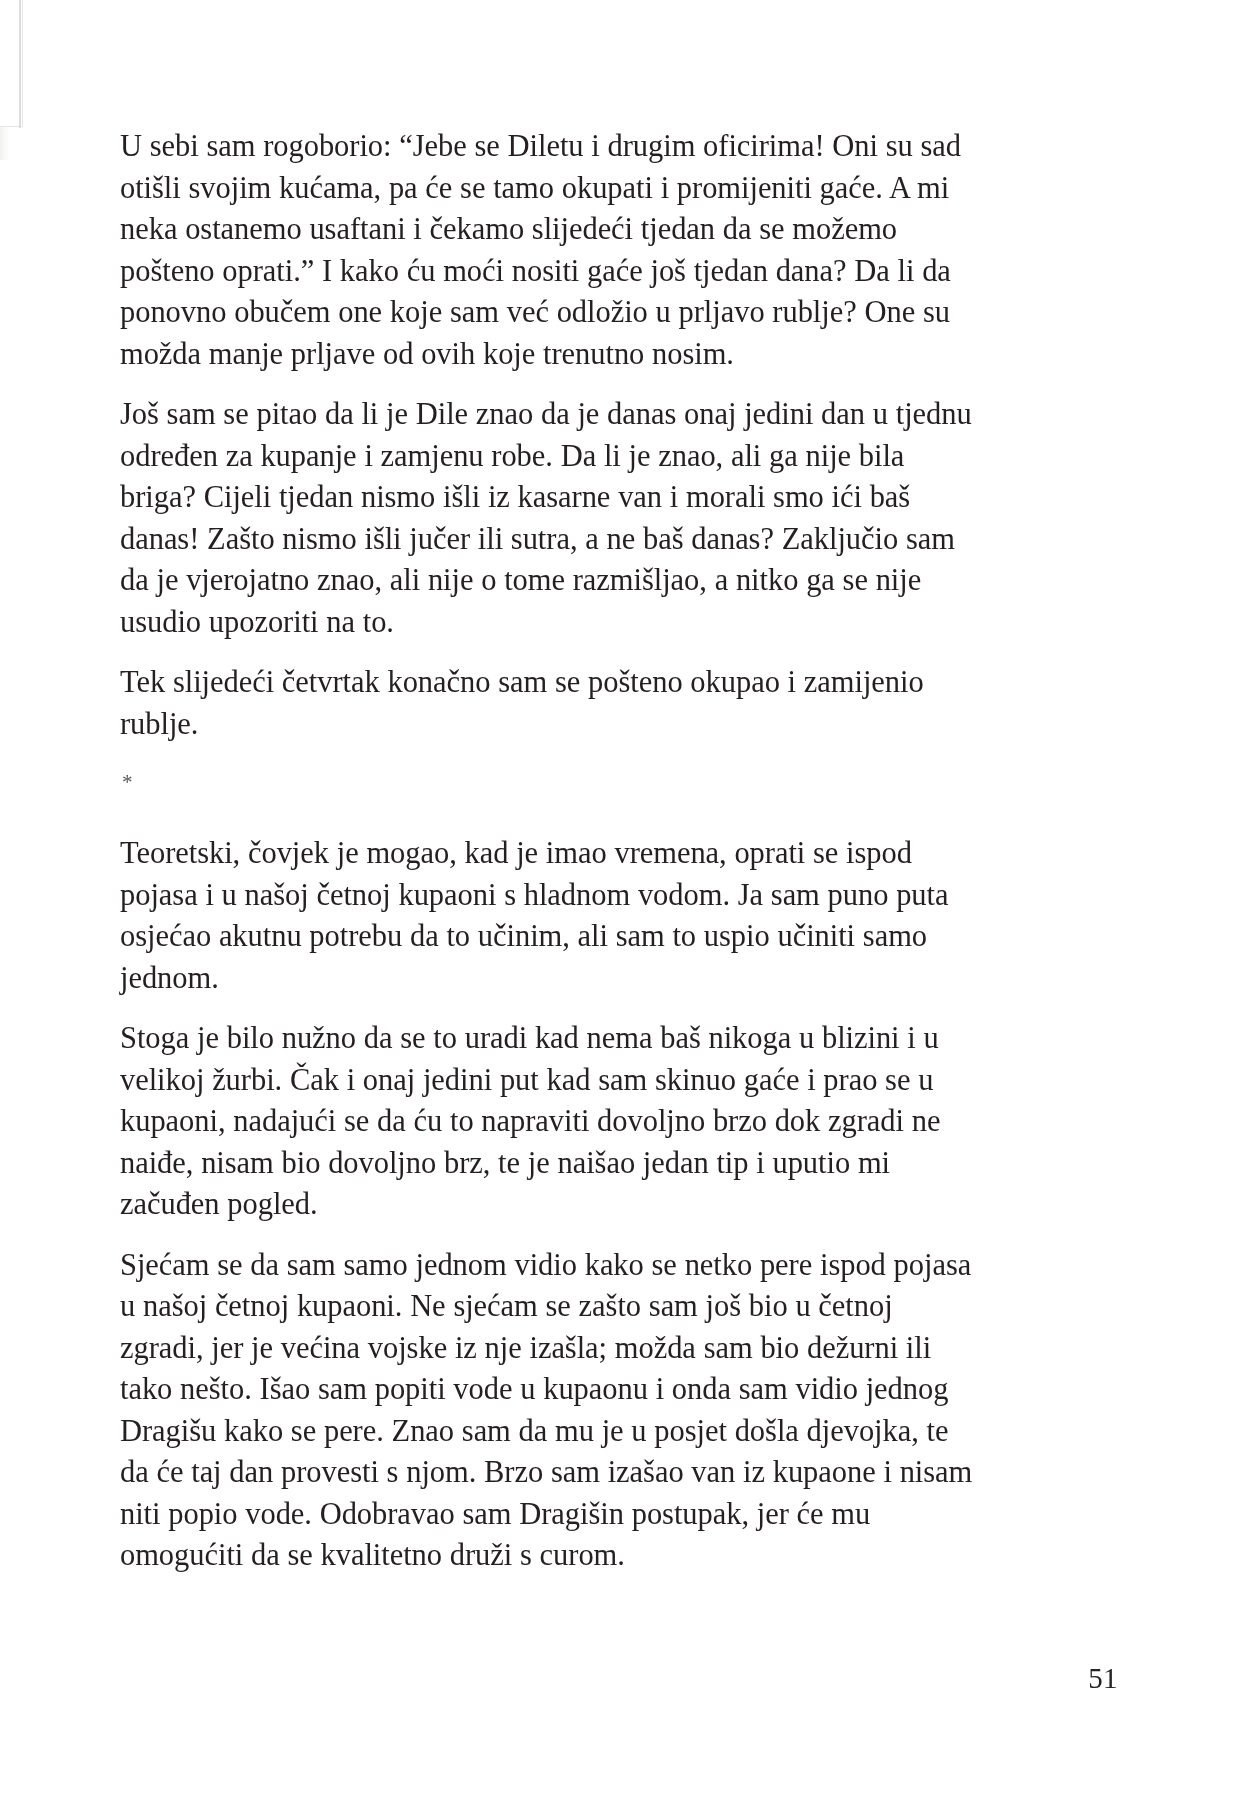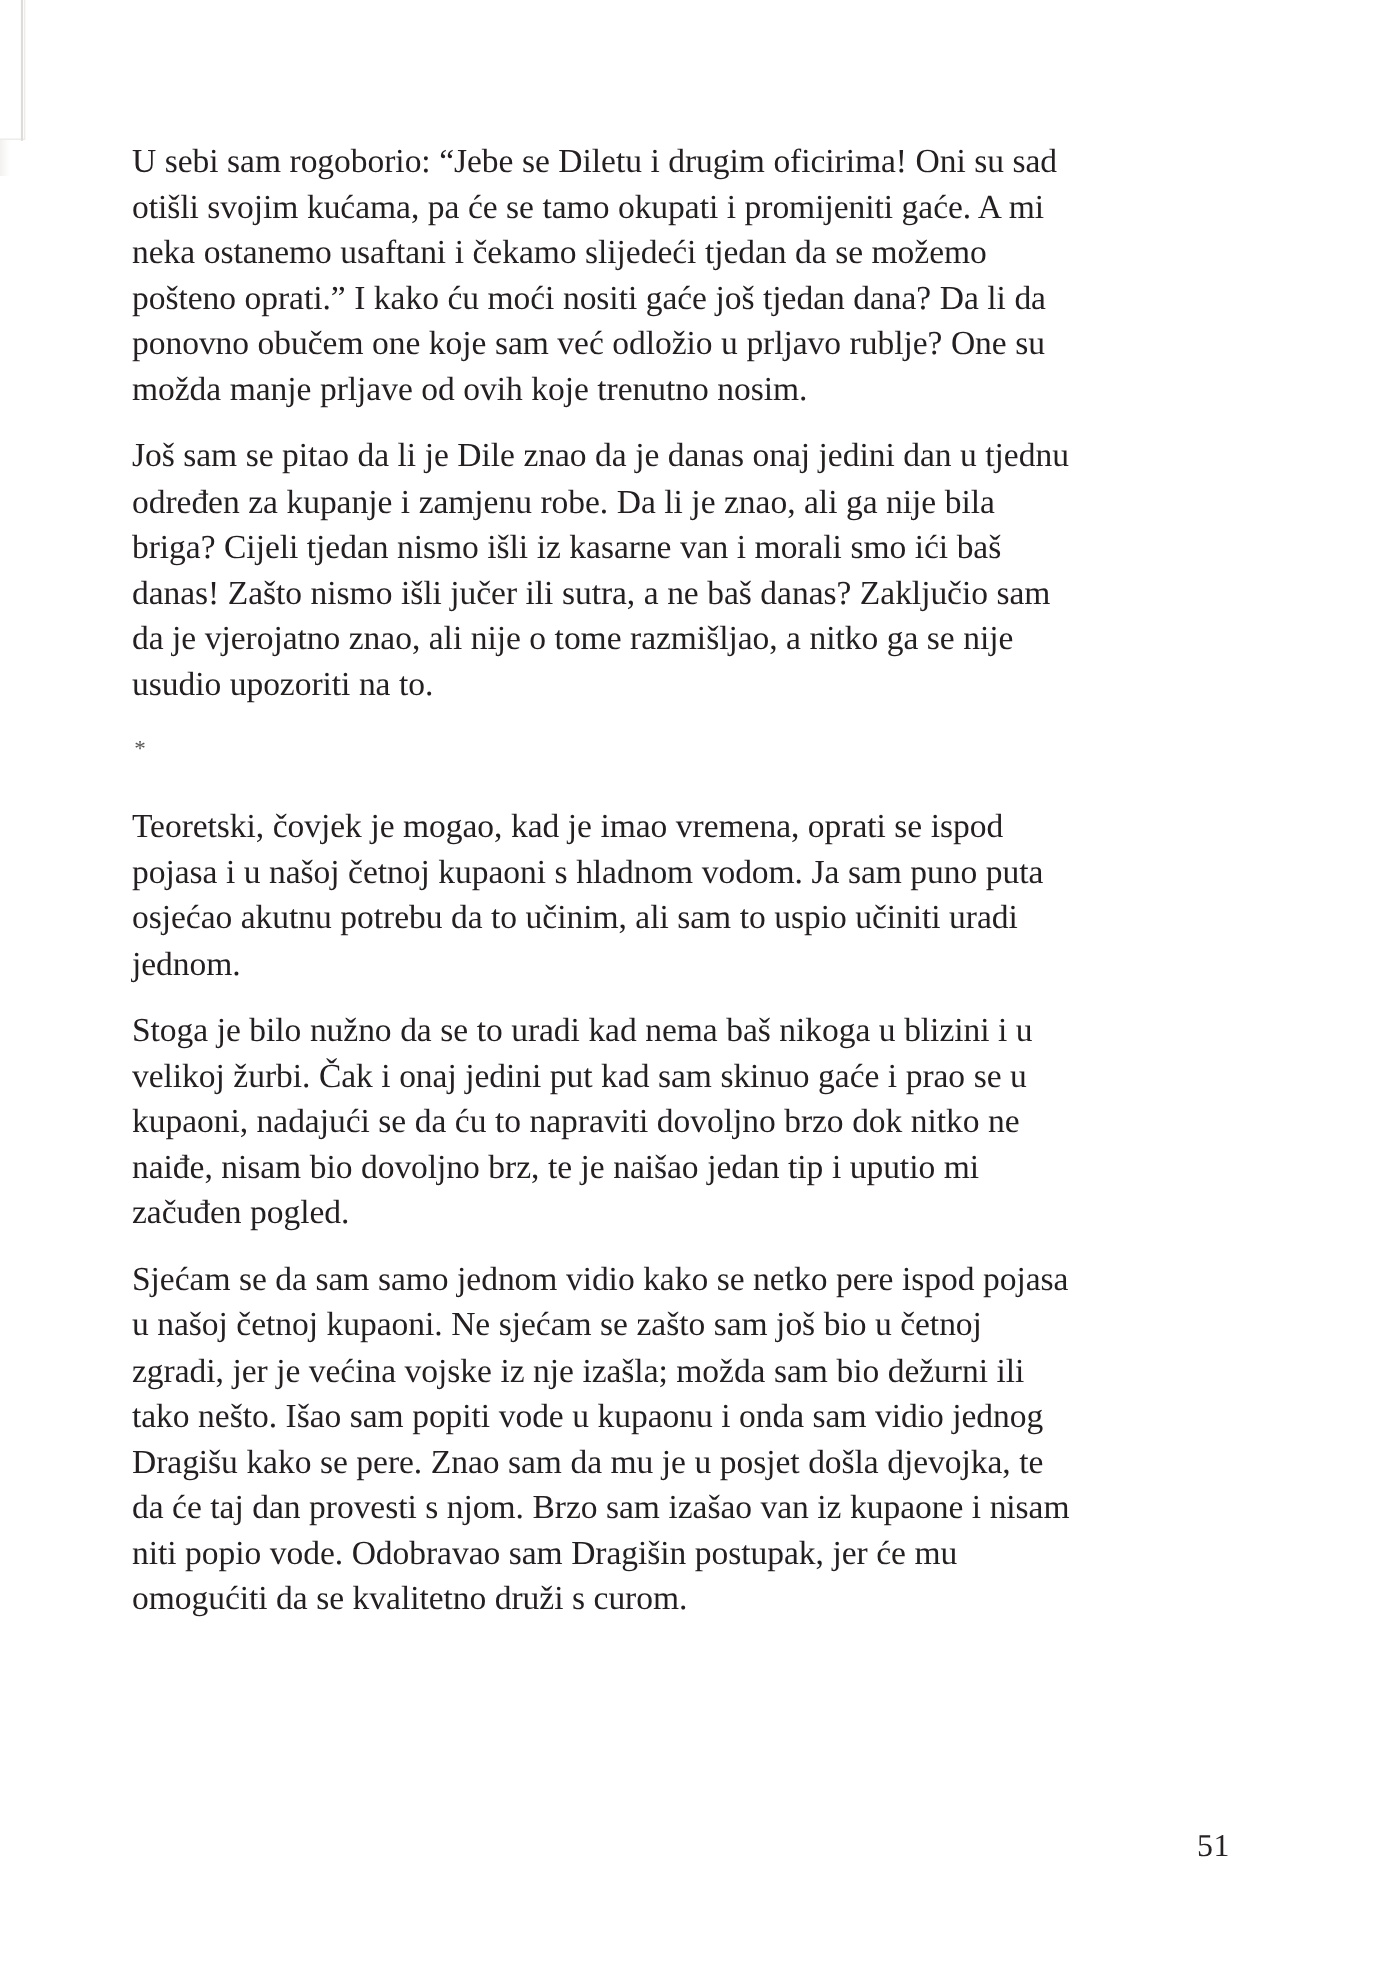--- a/index.html
+++ b/index.html
@@ -107,24 +107,25 @@
 
   <div class="scan-edge-left"></div>
   <div class="scan-notch-top"></div>
   <div class="scan-gutter-line"></div>
   <div class="scan-notch-bottom"></div>
 
   <div class="text-column">
 
     <p class="para">U sebi sam rogoborio: “Jebe se Diletu i drugim oficirima! Oni su sad otišli svojim kućama, pa će se tamo okupati i promijeniti gaće. A mi neka ostanemo usaftani i čekamo slijedeći tjedan da se možemo pošteno oprati.” I kako ću moći nositi gaće još tjedan dana? Da li da ponovno obučem one koje sam već odložio u prljavo rublje? One su možda manje prljave od ovih koje trenutno nosim.</p>
     <p class="para">Još sam se pitao da li je Dile znao da je danas onaj jedini dan u tjednu određen za kupanje i zamjenu robe. Da li je znao, ali ga nije bila briga? Cijeli tjedan nismo išli iz kasarne van i morali smo ići baš danas! Zašto nismo išli jučer ili sutra, a ne baš danas? Zaključio sam da je vjerojatno znao, ali nije o tome razmišljao, a nitko ga se nije usudio upozoriti na to.</p>
+    <p class="para">Tek slijedeći četvrtak konačno sam se pošteno okupao i zamijenio rublje.</p>
 
     <div class="sep-asterisk">*</div>
 
-    <p class="para">Teoretski, čovjek je mogao, kad je imao vremena, oprati se ispod pojasa i u našoj četnoj kupaoni s hladnom vodom. Ja sam puno puta osjećao akutnu potrebu da to učinim, ali sam to uspio učiniti uradi jednom.</p>
-    <p class="para">Stoga je bilo nužno da se to uradi kad nema baš nikoga u blizini i u velikoj žurbi. Čak i onaj jedini put kad sam skinuo gaće i prao se u kupaoni, nadajući se da ću to napraviti dovoljno brzo dok nitko ne naiđe, nisam bio dovoljno brz, te je naišao jedan tip i uputio mi začuđen pogled.</p>
+    <p class="para">Teoretski, čovjek je mogao, kad je imao vremena, oprati se ispod pojasa i u našoj četnoj kupaoni s hladnom vodom. Ja sam puno puta osjećao akutnu potrebu da to učinim, ali sam to uspio učiniti samo jednom.</p>
+    <p class="para">Stoga je bilo nužno da se to uradi kad nema baš nikoga u blizini i u velikoj žurbi. Čak i onaj jedini put kad sam skinuo gaće i prao se u kupaoni, nadajući se da ću to napraviti dovoljno brzo dok zgradi ne naiđe, nisam bio dovoljno brz, te je naišao jedan tip i uputio mi začuđen pogled.</p>
     <p class="para">Sjećam se da sam samo jednom vidio kako se netko pere ispod pojasa u našoj četnoj kupaoni. Ne sjećam se zašto sam još bio u četnoj zgradi, jer je većina vojske iz nje izašla; možda sam bio dežurni ili tako nešto. Išao sam popiti vode u kupaonu i onda sam vidio jednog Dragišu kako se pere. Znao sam da mu je u posjet došla djevojka, te da će taj dan provesti s njom. Brzo sam izašao van iz kupaone i nisam niti popio vode. Odobravao sam Dragišin postupak, jer će mu omogućiti da se kvalitetno druži s curom.</p>
 
   </div>
 
   <div class="folio">51</div>
 
 </div>
 
 </body></html>

